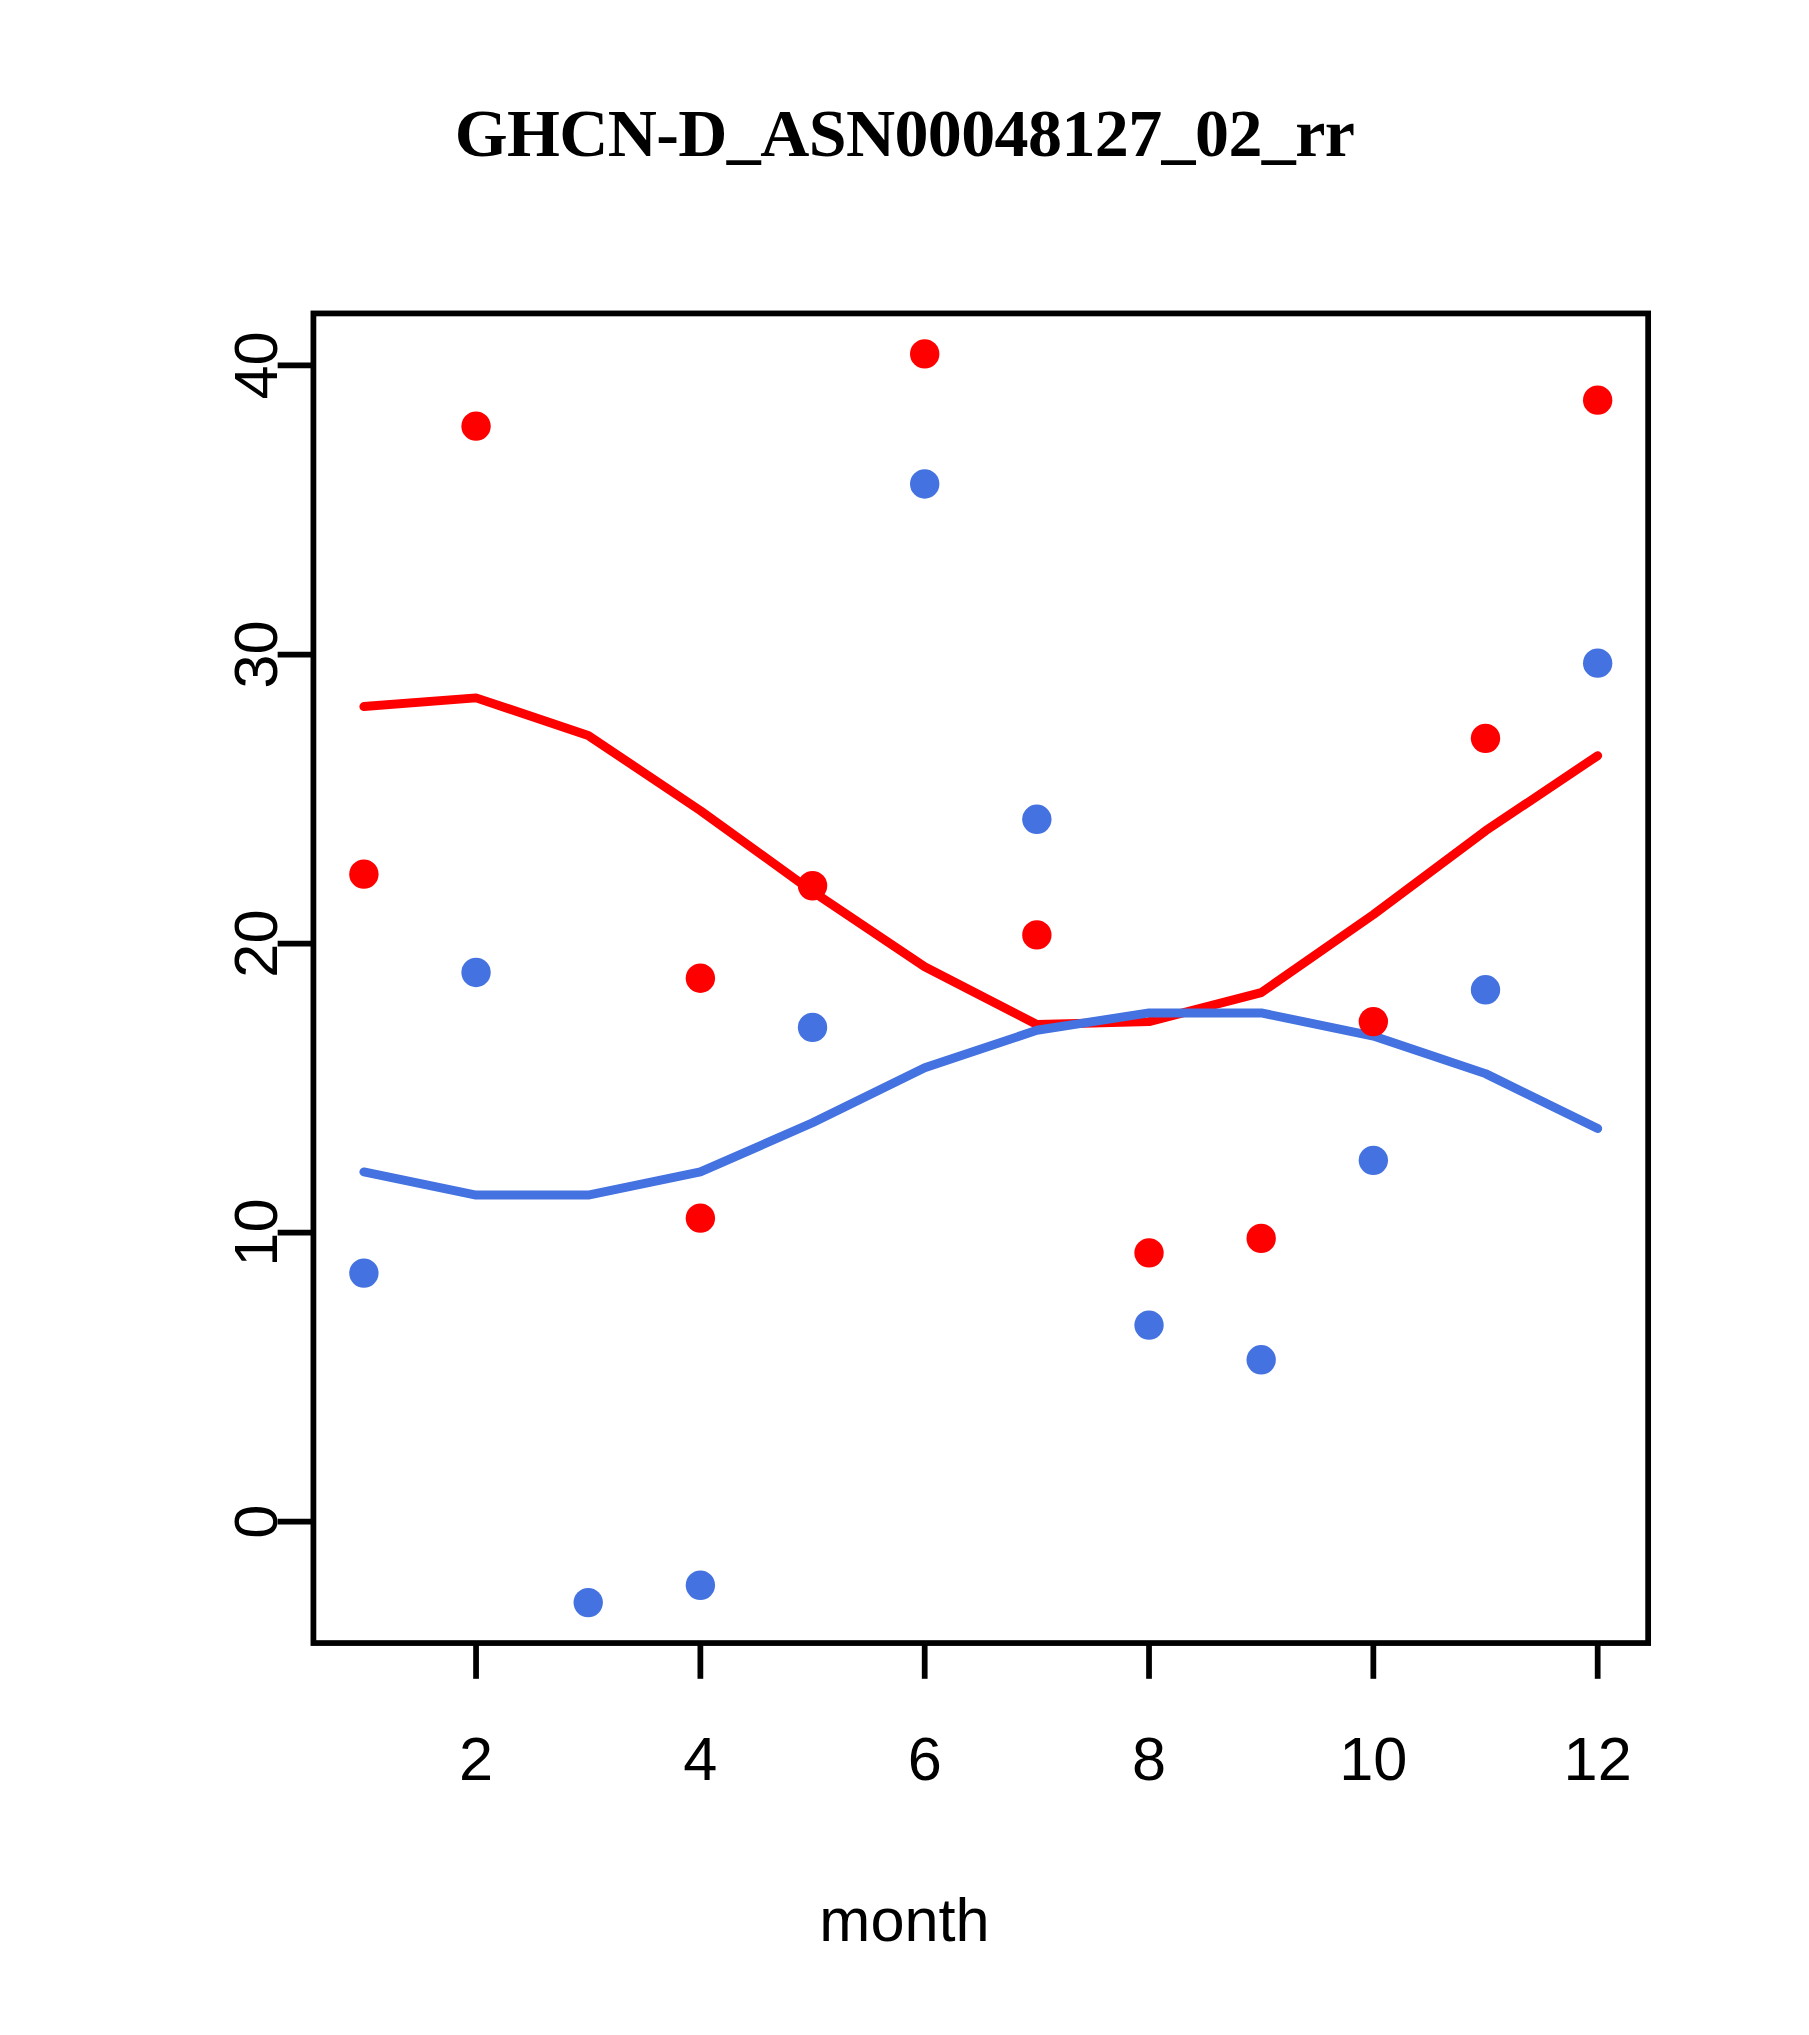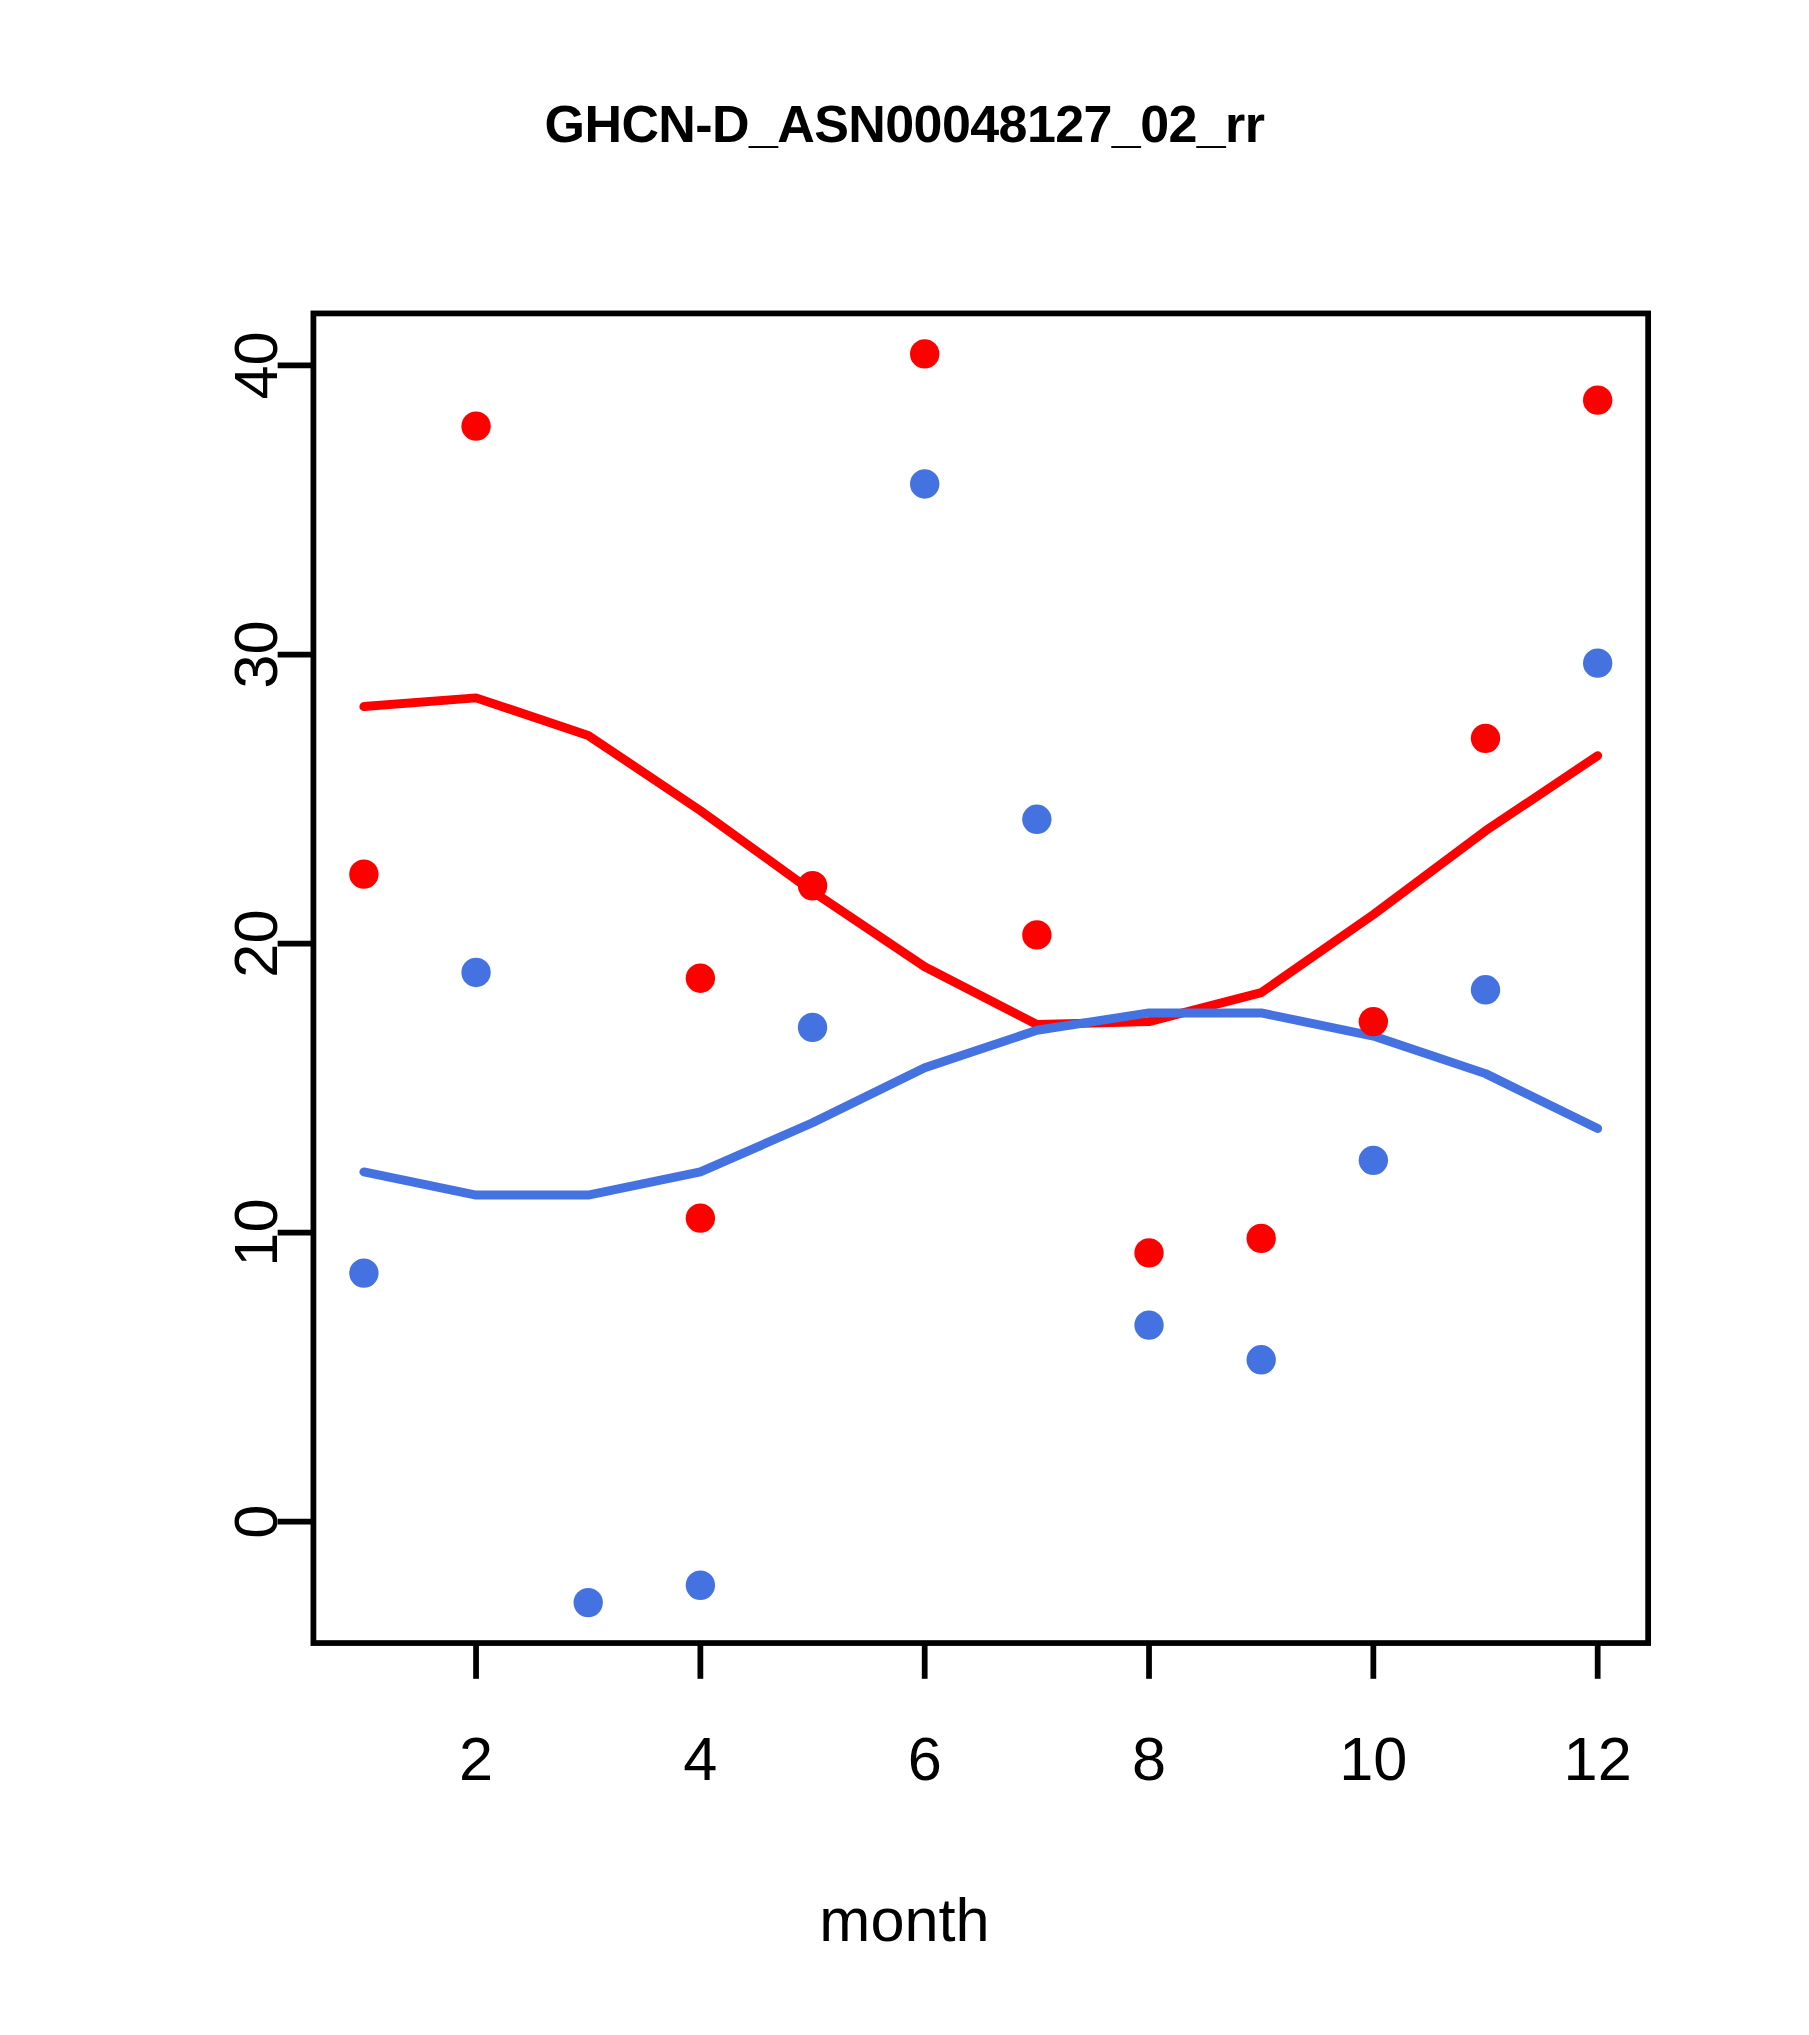--- a/index.html
+++ b/index.html
@@ -18,24 +18,24 @@
     height: 2035px;
     background: #ffffff;
     overflow: hidden;
   }
   #plot-title {
     position: absolute;
     left: 0;
     top: 94px;
     width: 1809px;
     text-align: center;
-    font-size: 52px;
+    font-size: 68px;
     font-weight: bold;
     letter-spacing: -0.6px;
-    font-family: Liberation Sans, sans-serif;
+    font-family: Liberation Serif, serif;
     white-space: nowrap;
   }
   #chart-svg {
     position: absolute;
     left: 0;
     top: 0;
   }
   .axis-tick-label {
     font-family: "Liberation Sans", sans-serif;
     font-size: 96px;

